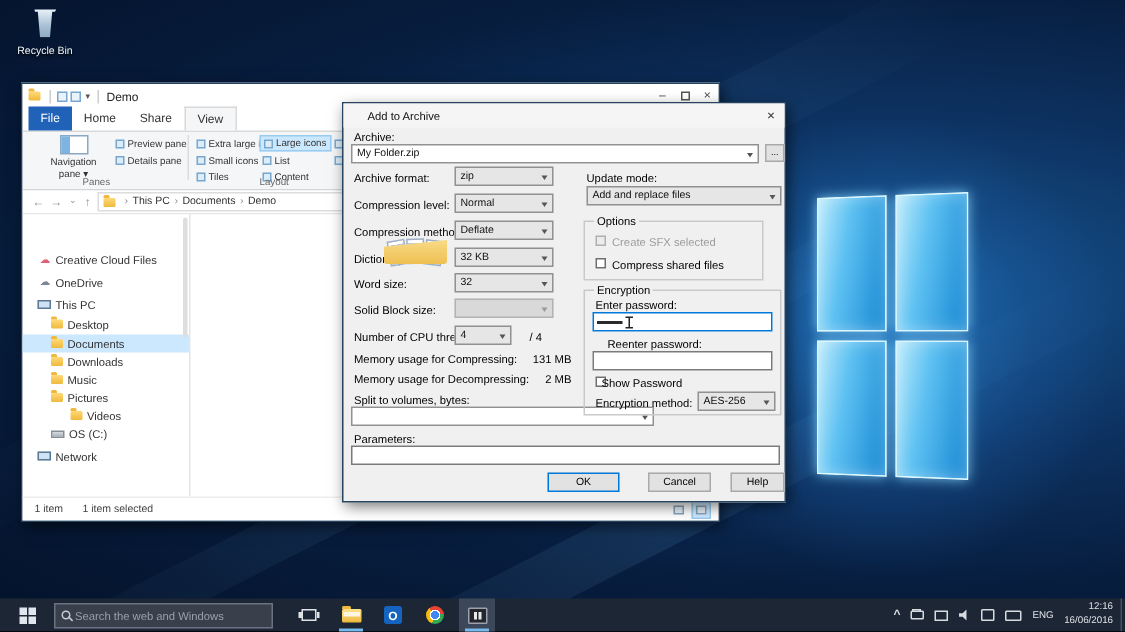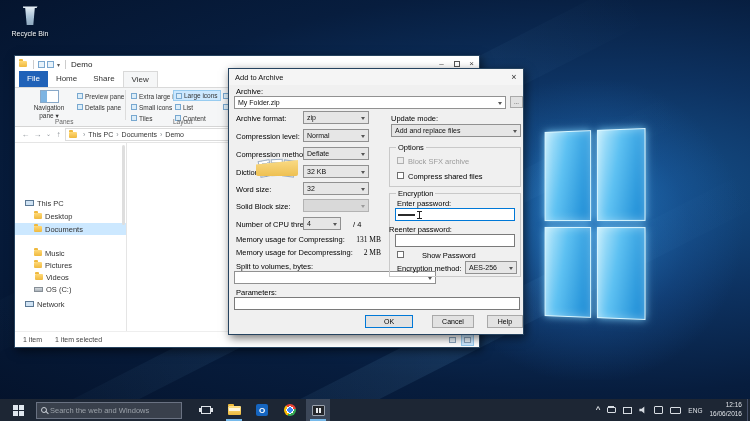--- a/index.html
+++ b/index.html
@@ -78,24 +78,24 @@
     background:linear-gradient(#f9da85,#eec052); clip-path:polygon(0 28%,100% 0,100% 100%,0 100%); border-radius:0 0 2px 2px; z-index:2; }
   .tlabel { margin-top:5px; font-size:7.5px; color:#222; }
   .status { position:absolute; left:0; bottom:0; right:0; height:16px; background:#fff; border-top:1px solid #eee; font-size:7px; color:#444; }
   .vbtn { position:absolute; top:2px; width:13px; height:12px; border:1px solid transparent; }
   .vbtn.on { background:var(--selection); border-color:var(--selection-border); }
   .vbtn .g { display:block; margin:2px auto 0; width:7px; height:6px; border:1px solid #8aa4bc; background:#e6f0f8; }
 
   
   .dlg { left:228px; top:68px; width:296px; height:267px; background:#f0f0f0; }
   .dlg-tb { position:absolute; left:0; top:0; right:0; height:16px; background:#f5f5f5; display:flex; align-items:center; font-size:7.5px; color:#111; }
-  .dlg-title { margin-left:6px; }
+  .dlg-title { margin-left:16px; }
   .dlg-x { margin-left:auto; width:18px; text-align:center; font-size:9px; color:#333; }
   .dl { font-size:7.5px; color:#000; white-space:nowrap; }
-  .dv { font-size:7.5px; color:#000;font-family:Liberation Serif, serif; }
+  .dv { font-size:7.5px; color:#000; }
   .combo { position:absolute; height:13px; background:#e6e6e6; border:1px solid #919191; font-size:7px; line-height:11px; padding:0 10px 0 3px; color:#111; white-space:nowrap; overflow:hidden; }
   .combo .car { position:absolute; right:3px; top:5px; width:0; height:0; border-left:2.5px solid transparent; border-right:2.5px solid transparent; border-top:3.5px solid #555; }
   .combo.dis { background:#d9d9d9; border-color:#b3b3b3; }
   .combo.dis .car { border-top-color:#9a9a9a; }
   .tin { position:absolute; height:13px; background:#fff; border:1px solid #7a7a7a; }
   .tin.focus { border:1px solid var(--accent); }
   .pwmark { position:absolute; left:2px; top:5px; width:17px; height:2px; background:#2b2b2b; }
   .ibeam { position:absolute; left:21px; top:2px; width:5px; height:8px;
     border-top:1px solid #222; border-bottom:1px solid #222;
     background:linear-gradient(#222,#222) center/1px 100% no-repeat; }
@@ -251,41 +251,53 @@
         <span class="chv">›</span>
         <span>This PC</span>
         <span class="chv">›</span>
         <span>Documents</span>
         <span class="chv">›</span>
         <span>Demo</span>
       </div>
     </div>
 
     <div class="side">
+      <div class="sit" style="top:24px;padding-left:10px">
+        <span class="six" style="color:#e05f73">☁</span>
+        <span>Creative Cloud Files</span>
+      </div>
+      <div class="sit" style="top:39px;padding-left:10px">
+        <span class="six" style="color:#7a8794">☁</span>
+        <span>OneDrive</span>
+      </div>
       <div class="sit" style="top:54px;padding-left:10px">
         <span class="mpc"></span>
         <span>This PC</span>
       </div>
       <div class="sit" style="top:67px;padding-left:19px">
         <span class="mfold"></span>
         <span>Desktop</span>
       </div>
       <div class="sit sel" style="top:80px;padding-left:19px">
         <span class="mfold"></span>
         <span>Documents</span>
       </div>
+      <div class="sit" style="top:92px;padding-left:19px">
+        <span class="mfold"></span>
+        <span>Downloads</span>
+      </div>
       <div class="sit" style="top:116px;padding-left:19px">
         <span class="mfold"></span>
         <span>Pictures</span>
       </div>
       <div class="sit" style="top:104px;padding-left:19px">
         <span class="mfold"></span>
         <span>Music</span>
       </div>
-      <div class="sit" style="top:128px;padding-left:20px">
+      <div class="sit" style="top:128px;padding-left:32px">
         <span class="mfold"></span>
         <span>Videos</span>
       </div>
       <div class="sit" style="top:140px;padding-left:19px">
         <span class="mdrive"></span>
         <span>OS (C:)</span>
       </div>
       <div class="sit" style="top:155px;padding-left:10px">
         <span class="mpc"></span>
         <span>Network</span>
@@ -375,40 +387,40 @@
 
     <button class="btn ok" style="left:136px;top:246px;width:48px">OK</button>
     <button class="btn" style="left:203px;top:246px;width:42px">Cancel</button>
     <button class="btn" style="left:258px;top:246px;width:36px">Help</button>
 
     <span class="dl abs" style="left:162px;top:45px">Update mode:</span>
     <div class="combo" style="left:162px;top:55px;width:130px">
       <span>Add and replace files</span><i class="car"></i>
     </div>
 
-    <div class="grp" style="left:160px;top:78px;width:132px;height:40px">
+    <div class="grp" style="left:160px;top:78px;width:120px;height:40px">
       <span class="grp-l">Options</span>
     </div>
     <span class="cb dis" style="left:168px;top:88px"></span>
-    <span class="dl dis-t abs" style="left:179px;top:88px">Block SFX archive</span>
+    <span class="dl dis-t abs" style="left:179px;top:88px">Create SFX selected</span>
     <span class="cb" style="left:168px;top:103px"></span>
     <span class="dl abs" style="left:179px;top:103px">Compress shared files</span>
 
     <div class="grp" style="left:160px;top:124px;width:132px;height:84px">
       <span class="grp-l">Encryption</span>
     </div>
     <span class="dl abs" style="left:168px;top:130px">Enter password:</span>
     <div class="tin focus" style="left:166px;top:139px;width:120px">
       <i class="pwmark"></i>
       <i class="ibeam"></i>
     </div>
-    <span class="dl abs" style="left:160px;top:156px">Reenter password:</span>
+    <span class="dl abs" style="left:176px;top:156px">Reenter password:</span>
     <div class="tin" style="left:166px;top:165px;width:120px"></div>
     <span class="cb" style="left:168px;top:182px"></span>
-    <span class="dl abs" style="left:193px;top:182px">Show Password</span>
+    <span class="dl abs" style="left:172px;top:182px">Show Password</span>
     <span class="dl abs" style="left:168px;top:195px">Encryption method:</span>
     <div class="combo" style="left:236px;top:192px;width:52px">
       <span>AES-256</span><i class="car"></i>
     </div>
   </div>
 
   <div class="tbar">
     <div class="start">
       <span class="slogo">
           <i></i>

